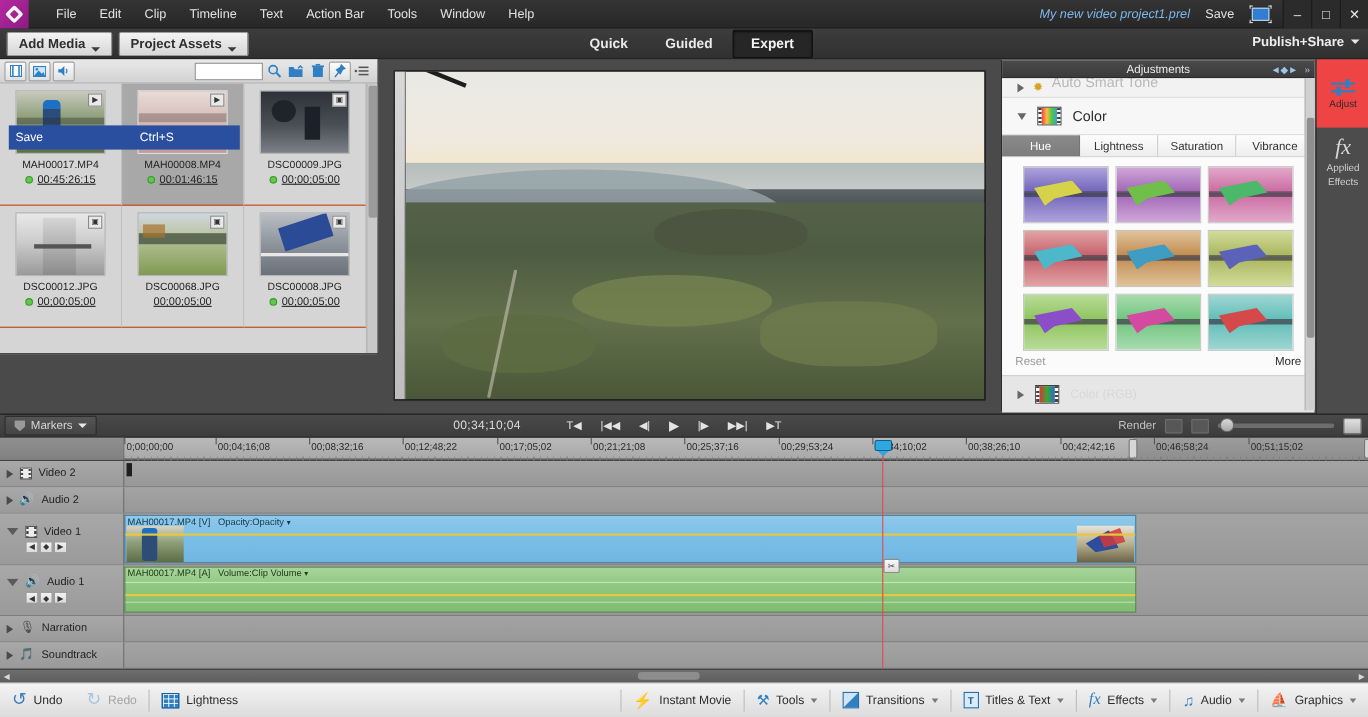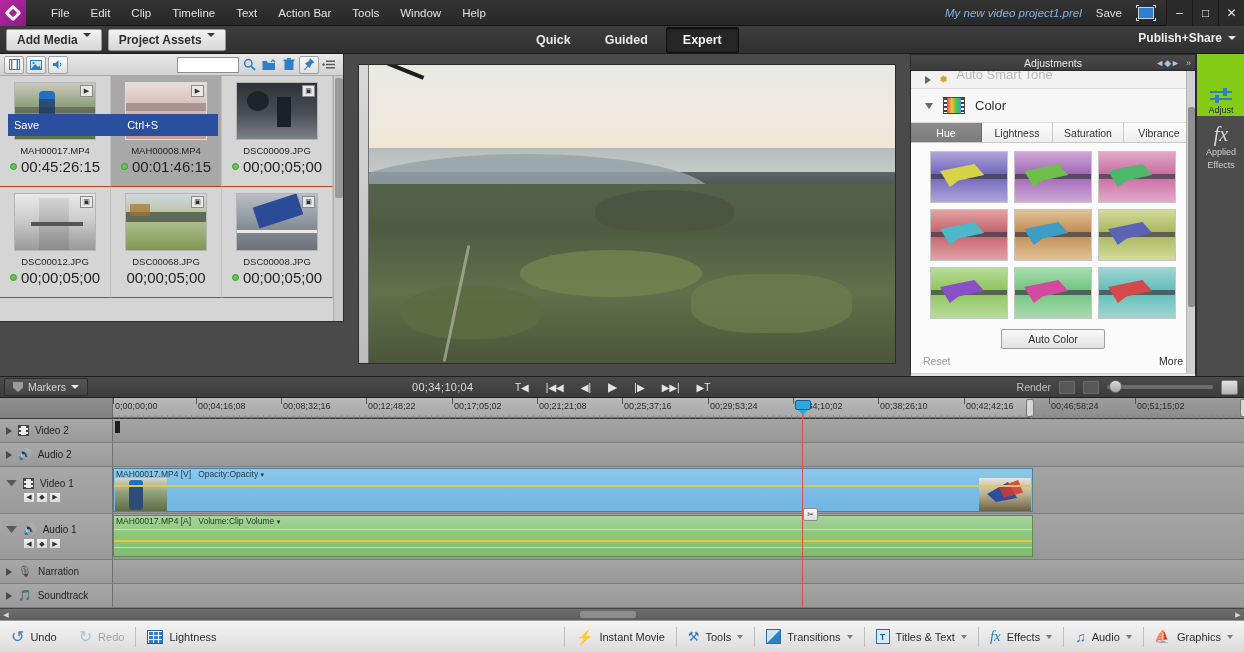--- a/index.html
+++ b/index.html
@@ -65,21 +65,21 @@
   }
 
   
   .secondbar{
     position:absolute; left:0; top:26px; width:1244px; height:28px;
     background:linear-gradient(#3d3d3d,#303030);
     border-bottom:1px solid #1a1a1a;
     display:flex; align-items:center;
   }
   .btn-dd{
-    display:flex;align-items:flex-start;gap:5px;
+    display:flex;align-items:flex-end;gap:5px;
     padding:3px 10px; font-size:12px; font-weight:bold; color:#2e2e2e;
     background:linear-gradient(#f3f3f3,#d7d7d7);
     border:1px solid #9b9b9b; border-radius:2px;
     margin-left:6px; height:22px;
   }
   .caret{
     width:0;height:0;border-left:4px solid transparent;border-right:4px solid transparent;
     border-top:4px solid #3a3a3a;
   }
   .caret.light{border-top-color:#e8e8e8;}
@@ -145,21 +145,21 @@
     width:82px;height:58px;border:1px solid #b5b5b5;background:#777;
     position:relative; overflow:hidden;
   }
   .asset.sel .thumb{border:1px solid #dedede;}
   .asset .badge{
     position:absolute;right:2px;top:2px;width:13px;height:12px;
     background:#e9e9e9;border:1px solid #8a8a8a;
     display:flex;align-items:center;justify-content:center;font-size:7px;color:#333;
   }
   .asset .nm{ font-size:9.5px;color:#232323;margin-top:5px; }
-  .asset .dur{ font-size:15px;color:#232323;margin-top:2px;display:flex;align-items:center;gap:4px;}
+  .asset .dur{ font-size:10px;color:#232323;margin-top:2px;display:flex;align-items:center;gap:4px;text-decoration:underline;}
   .dot{width:7px;height:7px;border-radius:50%;background:#5ec94a;border:1px solid #3a9a2b;}
   .asset-scroll{
     position:absolute;right:0;top:22px;width:10px;bottom:0;background:#c9c9c9;
     border-left:1px solid #b0b0b0;
   }
   .asset-scroll .thumbbar{
     position:absolute;left:1px;top:2px;width:8px;height:120px;background:#9a9a9a;border-radius:2px;
   }
   
   .save-tip{
@@ -284,21 +284,21 @@
 
   
   .rail{
     position:absolute;right:0;top:0;width:48px;height:322px;background:#4c4c4c;
     border-left:1px solid #2a2a2a;
   }
   .rail .ritem{
     width:48px;height:62px;display:flex;flex-direction:column;align-items:center;
     justify-content:center;gap:3px;font-size:9px;color:#cfcfcf;text-align:center;line-height:1.1;
   }
-  .rail .ritem.active{background:#84cc16;color:#2b2b2b;justify-content:flex-end;}
+  .rail .ritem.active{background:#ef4444;color:#2b2b2b;}
   .slider-ico{width:22px;height:16px;position:relative;}
   .slider-ico .ln{position:absolute;left:0;width:22px;height:2px;background:#2f7fc4;}
   .slider-ico .ln1{top:4px;}
   .slider-ico .ln2{top:11px;}
   .slider-ico .kn{position:absolute;width:4px;height:8px;background:#2f7fc4;}
   .slider-ico .kn1{left:13px;top:1px;}
   .slider-ico .kn2{left:5px;top:8px;}
   .fx-ico{font-size:20px;font-style:italic;font-family:"Liberation Serif",serif;color:#d8d8d8;}
 
   
@@ -821,23 +821,20 @@
             <div class="pglider" style="background:#d44aa0;"></div>
           </div>
           <div class="preset">
             <div class="psky" style="background:linear-gradient(#a0d6d2,#5fbdb8);"></div>
             <div class="pgnd" style="background:linear-gradient(#5fbdb8,#a0d6d2);"></div>
             <div class="pbar"></div>
             <div class="pglider" style="background:#d44a4a;"></div>
           </div>
         </div>
 
-      <div class="auto-color-wrap">
-        <div class="auto-color">Auto Color</div>
-      </div>
       <div class="reset-more">
         <span class="reset">Reset</span>
         <span class="more">More</span>
       </div>
 
       <div class="adj-row2">
         <span class="tri"></span>
         <span class="filmicon">
           <span class="strip"></span>
           <span class="fill" style="background:linear-gradient(90deg,#d33,#3a3,#36c);"></span>

